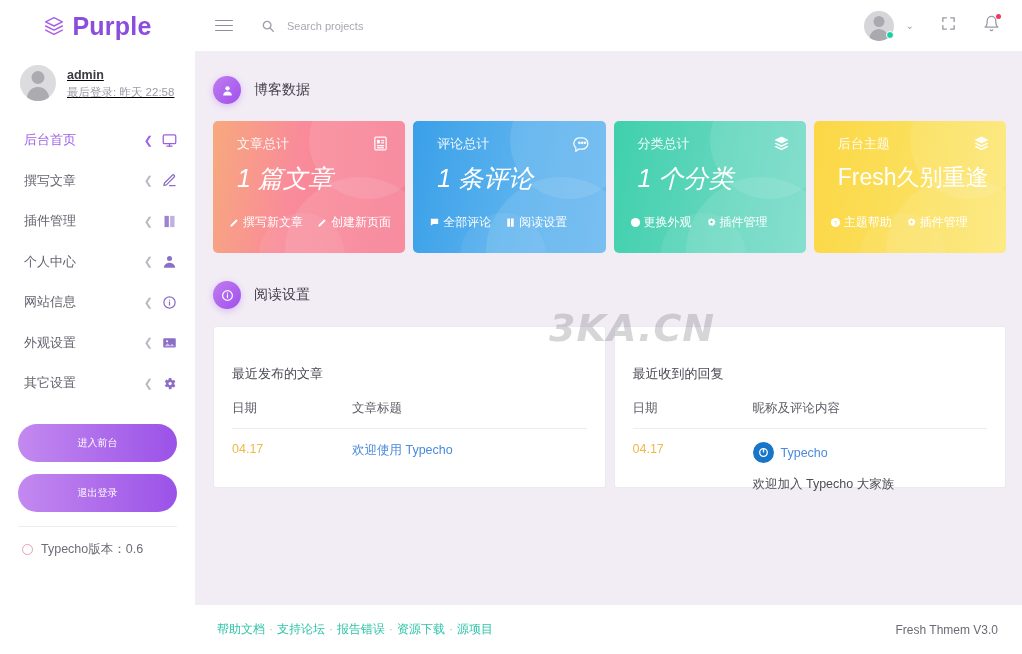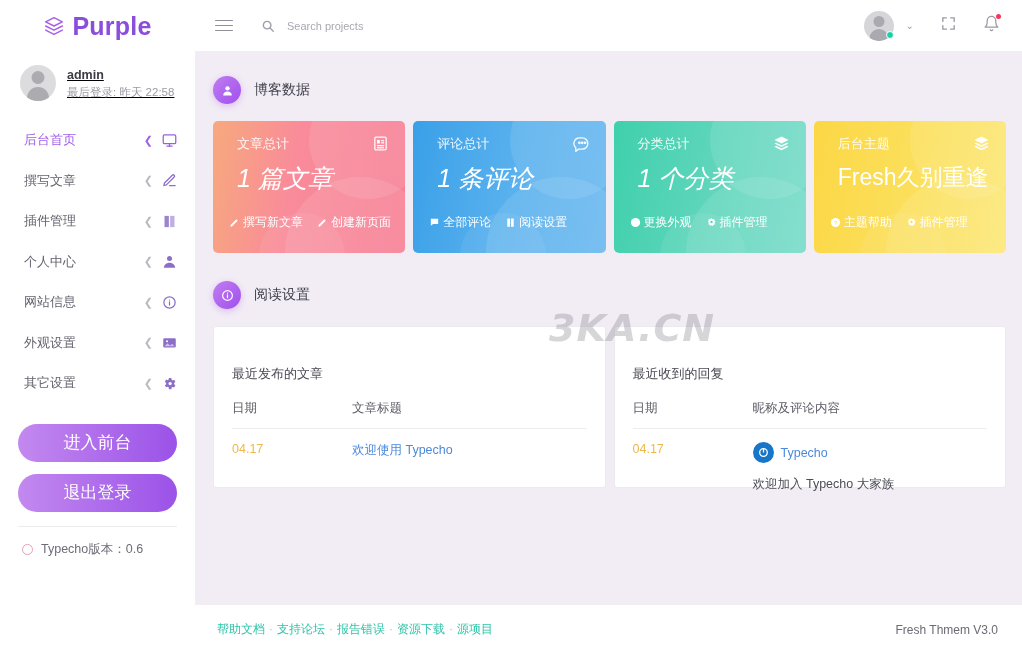--- a/index.html
+++ b/index.html
@@ -67,21 +67,21 @@
   .nav-chevron { font-size: 11px; color: #b9b9c2; line-height: 1; }
   .nav-item.active .nav-chevron { color: #a060e8; }
   .nav-icon { width: 15px; height: 15px; display: block; color: #8b6fc6; }
   .nav-item.active .nav-icon { color: #9a5fe0; }
 
   .side-buttons { margin: 20px 18px 0 18px; }
   .pill {
     display: block; width: 100%; height: 38px;
     border: none; border-radius: 19px;
     background: linear-gradient(90deg, #c389ef 0%, #9b52e8 100%);
-    color: #ffffff; font-size: 17px; cursor: pointer;
+    color: #ffffff; font-size: 10px; cursor: pointer;
     font-family: inherit;
     margin-bottom: 12px;
   }
   .side-divider {
     margin: 14px 18px 0 18px;
     border-top: 1px solid #ededf0;
   }
   .version {
     display: flex; align-items: center; gap: 8px;
     padding: 14px 0 0 22px;

